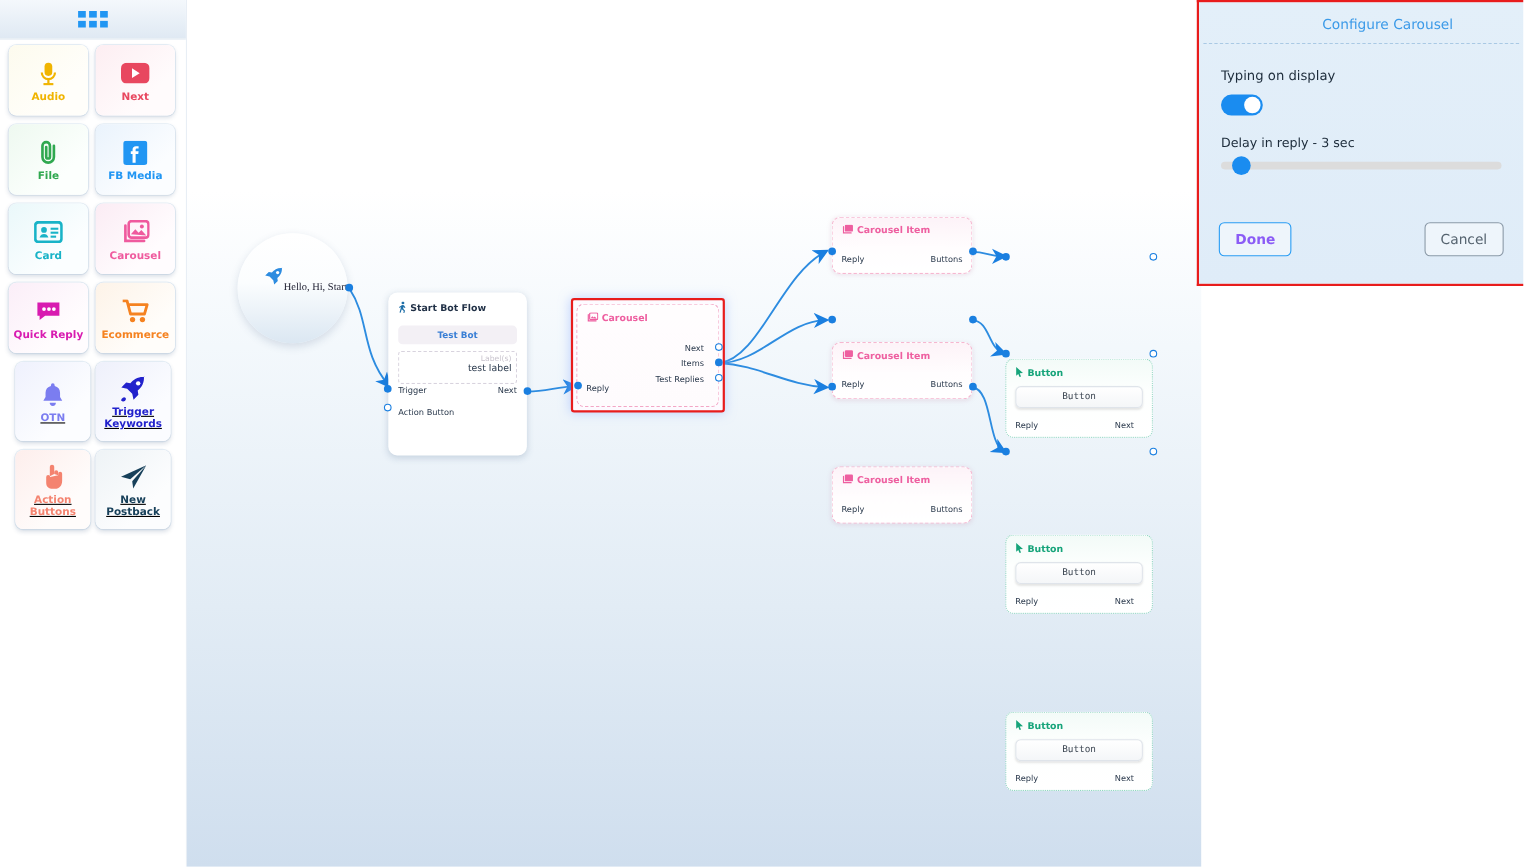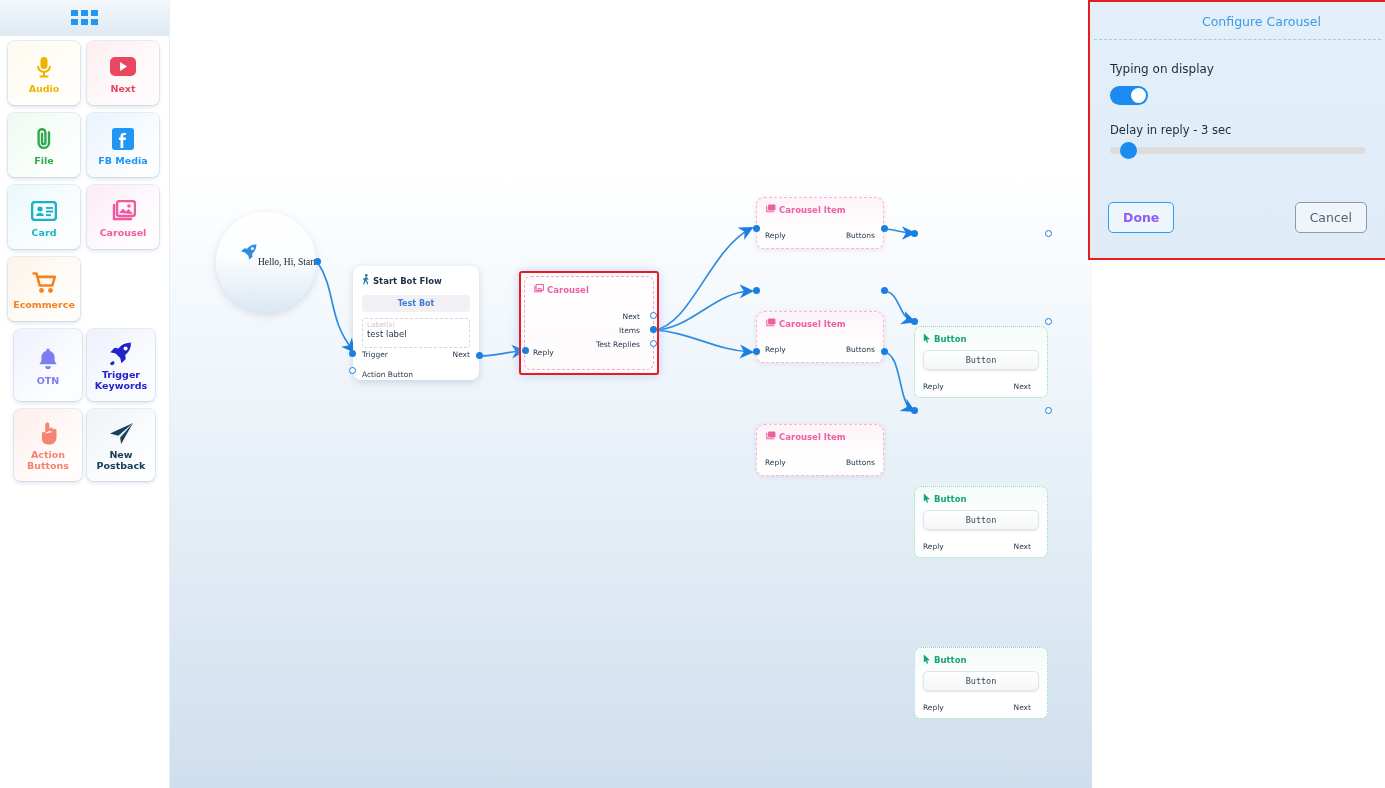--- a/index.html
+++ b/index.html
@@ -38,21 +38,21 @@
     display: flex; flex-direction: column;
     align-items: center; justify-content: center;
     cursor: pointer;
     overflow: hidden;
   }
   .ptile .pico { height: 28px; display: flex; align-items: center; justify-content: center; }
   .ptile .plabel {
     font-size: 9.5px; font-weight: bold; text-align: center;
     line-height: 11px; margin-top: 2px;
   }
-  .prow.inset { padding: 0 6px; gap: 5px; }
+  .prow.inset { padding: 0 6px; gap: 5px; text-decoration: underline; }
   .prow.inset .ptile { width: 72px; height: 72px; }
 
   
   #canvas {
     position: absolute; left: 170px; top: 0;
     width: 922px; height: 788px;
     background: linear-gradient(to bottom, #ffffff 0%, #ffffff 22%, #f3f8fc 40%, #e2ecf5 70%, #cfdeee 100%);
     overflow: hidden;
   }
   #edges { position: absolute; left: 0; top: 0; width: 922px; height: 788px; }
@@ -66,24 +66,25 @@
     background: linear-gradient(to bottom, #ffffff 0%, #fbfdfe 45%, #dbe7f2 100%);
     box-shadow: 0 3px 8px rgba(60,90,130,.18);
     display: flex; 
     align-items: center; justify-content: flex-end; font-family: Liberation Serif, serif;
   }
   #start-bubble .rock { margin-bottom: 16px; }
   #start-bubble .btxt { font-size: 9.5px; color: #223; }
 
   
   #start-node {
-    left: 183px; top: 266px; width: 126px; height: 114px;
+    left: 183px; top: 266px; width: 126px; height: 148px;
     background: #fff; border-radius: 8px;
     box-shadow: 0 2px 7px rgba(60,90,130,.22);
     padding: 8px 9px;
+    text-align: right;
   }
   .node-title { font-size: 8.5px; font-weight: bold; color: #1f2f45; display: flex; align-items: center; gap: 3px; }
   .testbot {
     margin-top: 8px; height: 17px; border-radius: 4px;
     background: #f3f0f5;
     display: flex; align-items: center; justify-content: center;
     font-size: 8px; font-weight: bold; color: #3a7fd5;
   }
   .labelbox {
     margin-top: 6px; height: 30px; border: 1px dashed #d8d3de; border-radius: 3px;
@@ -262,20 +263,31 @@
               <path d="M9 13l4-4.5 3 3 2.5-2.5L23 14z" fill="#ef5a9e"></path>
               <circle cx="19" cy="6" r="1.8" fill="#ef5a9e"></circle>
               <path d="M4 5v14h17" fill="none" stroke="#ef5a9e" stroke-width="2.4" stroke-linecap="round"></path>
               </svg>
           </span>
           <span class="plabel" style="color:#ef5a9e">Carousel</span>
         </div>
       </div>
 
       <div class="prow">
+        <div class="ptile" style="background:linear-gradient(135deg,#fbeef8 0%,#fffcfe 70%);">
+          <span class="pico">
+            <svg width="24" height="20" viewBox="0 0 24 20">
+              <path d="M2 2h20v12H9l-5 4v-4H2z" fill="#d81bb0"></path>
+              <circle cx="8" cy="8" r="1.7" fill="#fff"></circle>
+                <circle cx="12.5" cy="8" r="1.7" fill="#fff"></circle>
+              <circle cx="17" cy="8" r="1.7" fill="#fff"></circle>
+              </svg>
+          </span>
+          <span class="plabel" style="color:#d81bb0">Quick Reply</span>
+        </div>
         <div class="ptile" style="background:linear-gradient(135deg,#fdf3e8 0%,#fffdfa 70%);">
           <span class="pico">
             <svg width="25" height="22" viewBox="0 0 25 22">
                 <g fill="#f58220">
               <path d="M0.5 1.5h4l3.2 12h12.6l2.5-8.6H6.5" stroke="#f58220" stroke-width="2.6" fill="none" stroke-linejoin="round"></path>
               <circle cx="9.5" cy="18.5" r="2.4"></circle>
                   <circle cx="18.5" cy="18.5" r="2.4"></circle>
                 </g>
               </svg>
           </span>

